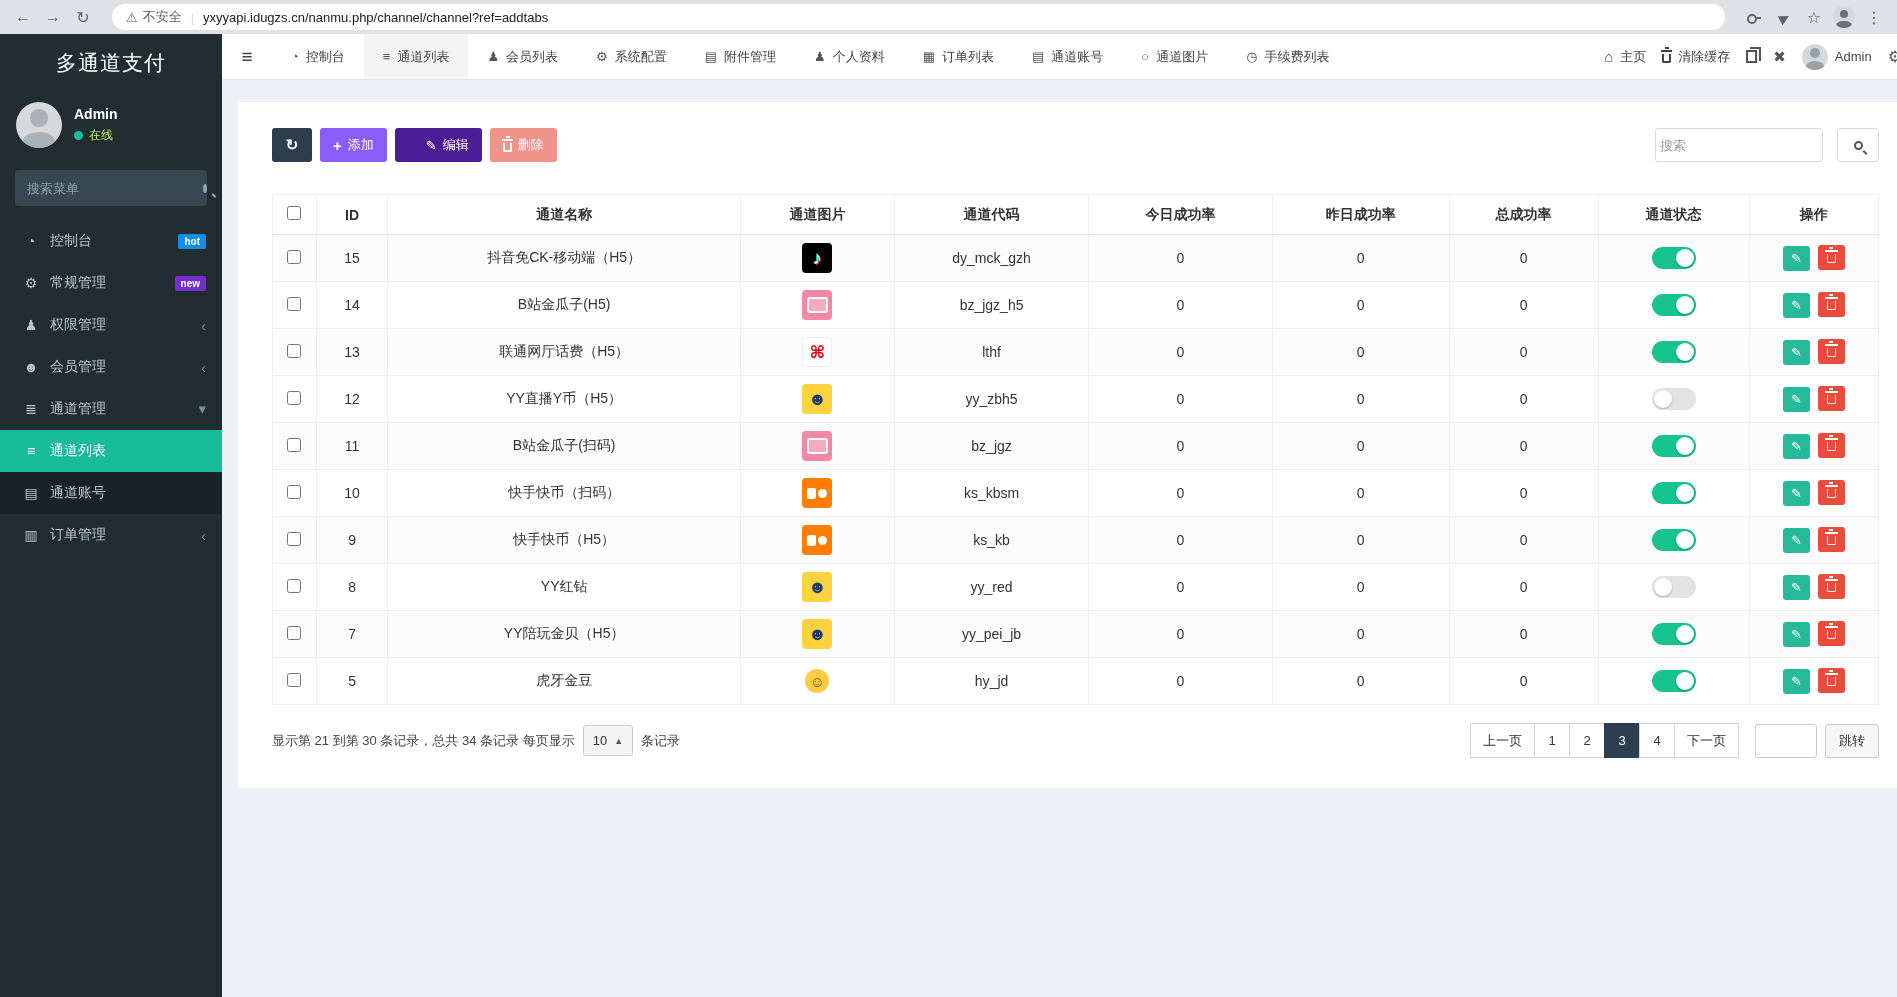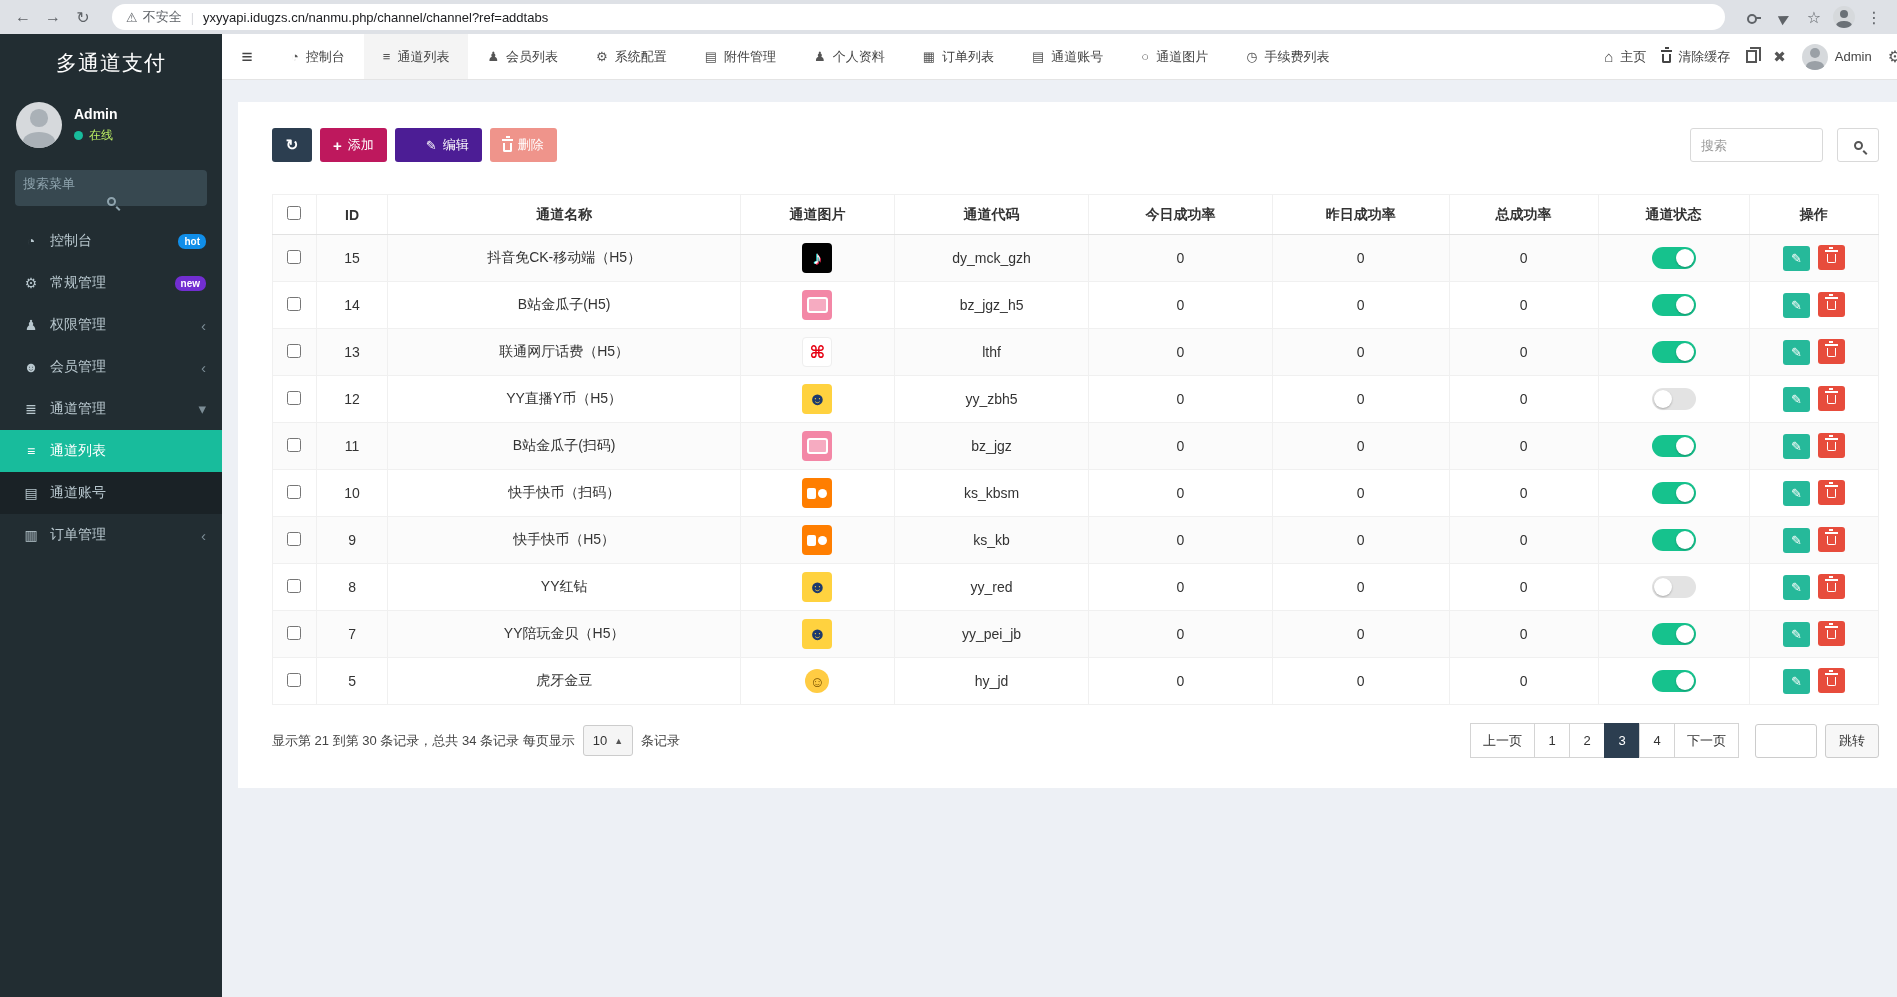--- a/index.html
+++ b/index.html
@@ -32,29 +32,29 @@
   .sidebar { width:222px; background:#222d32; flex:0 0 222px; display:flex; flex-direction:column; }
   .brand { height:58px; display:flex; align-items:center; justify-content:center;
     color:#fff; font-size:21px; letter-spacing:1px; }
   .side-user { display:flex; align-items:center; gap:12px; padding:10px 16px 16px 16px; }
   .side-avatar { width:46px; height:46px; }
   .side-avatar::before,.side-avatar::after { background:#aab1b7; }
   .su-name { color:#fff; font-size:14px; font-weight:bold; margin-bottom:5px; }
   .su-status { color:#bef264; font-size:12px; display:flex; align-items:center; gap:6px; }
   .dot { width:9px; height:9px; border-radius:50%; background:#18bc9c; display:inline-block; }
   .side-search { margin:6px 15px 14px 15px; background:#374850; border-radius:4px; height:36px;
-    display:flex; align-items:center; padding:0 12px;flex-direction:column; }
+    display:flex; align-items:center; padding:0 12px; }
   .side-search input { flex:1; background:transparent; border:none; outline:none; color:#ccc; font-size:13px; }
   .side-search input::placeholder { color:#8fa4ae; }
   .i-search { display:inline-block; width:9px; height:9px; border:2px solid currentColor; border-radius:50%; position:relative; color:#8fa4ae; }
   .i-search::after { content:""; position:absolute; width:2px; height:5px; background:currentColor; transform:rotate(-45deg); left:8px; top:7px; }
   .side-menu { list-style:none; }
   .mi { height:42px; display:flex; align-items:center; padding:0 16px 0 20px; color:#b8c7ce; font-size:14px; cursor:pointer; }
   .mi-icon { width:22px; margin-right:8px; font-size:14px; text-align:center; flex:0 0 22px; }
-  .mi-badge { margin-left:auto; font-size:10px; font-weight:bold; color:#fff; padding:2px 6px; border-radius:7px; }
+  .mi-badge { margin-left:auto; font-size:10px; font-weight:bold; color:#fff; padding:2px 6px; border-radius:2px; }
   .mi-chevron { margin-left:auto; color:#7c8d96; font-size:15px; }
   .mi.sub { background:#1a2226; }
   .mi.active { background:#18bc9c; color:#fff; }
 
   
   .main { flex:1; display:flex; flex-direction:column; overflow:hidden; }
   .topnav { height:46px; background:#fff; border-bottom:1px solid #e4e4e4; display:flex; align-items:center; overflow:hidden; }
   .hamburger { width:50px; height:46px; display:flex; align-items:center; justify-content:center;
     font-size:19px; color:#444; cursor:pointer; background:none; border:none; }
   .nav-tabs { display:flex; height:46px; }
@@ -75,27 +75,27 @@
 
   
   .content { flex:1; background:#edf0f5; padding:22px 0 0 16px; overflow:hidden; }
   .panel { background:#fff; min-height:650px; padding:26px 18px 30px 34px; }
 
   .toolbar { display:flex; align-items:center; }
   .btn { height:34px; border:none; border-radius:3px; color:#fff; font-size:13px; cursor:pointer;
     display:inline-flex; align-items:center; gap:6px; padding:0 13px; margin-right:8px; }
   .btn-refresh { width:40px; justify-content:center; background:#2c3e50; font-size:15px; }
   .btn-refresh::before { content:"↻"; font-weight:bold; }
-  .btn-add { background:#be185d; }
+  .btn-add { background:#8b5cf6; }
   .btn-add::before { content:"+"; font-weight:bold; font-size:15px; }
   .btn-edit { background:#4c1d95; cursor:default;padding-left:31px; }
   .btn-edit::before { content:"✎"; }
   .btn-del { background:#ef948b; cursor:default; }
   .tb-search { margin-left:auto; display:flex; align-items:center; }
-  .tb-search input { width:133px; height:34px; border:1px solid #d9d9d9; border-radius:3px; padding:0 10px;
+  .tb-search input { width:168px; height:34px; border:1px solid #d9d9d9; border-radius:3px; padding:0 4px;
     font-size:13px; color:#333; outline:none; }
   .tb-search input::placeholder { color:#999; }
   .tb-search-btn { width:42px; height:34px; margin-left:14px; background:#fff; border:1px solid #d9d9d9;
     border-radius:3px; display:flex; align-items:center; justify-content:center; cursor:pointer; }
   .tb-search-btn .i-search { color:#555; }
 
   table { width:100%; border-collapse:collapse; margin-top:32px; }
   th,td { border:1px solid #f0f0f0; text-align:center; font-size:14px; color:#333; }
   th { height:40px; font-weight:bold; border-bottom:1px solid #e2e2e2; }
   td { height:47px; }

